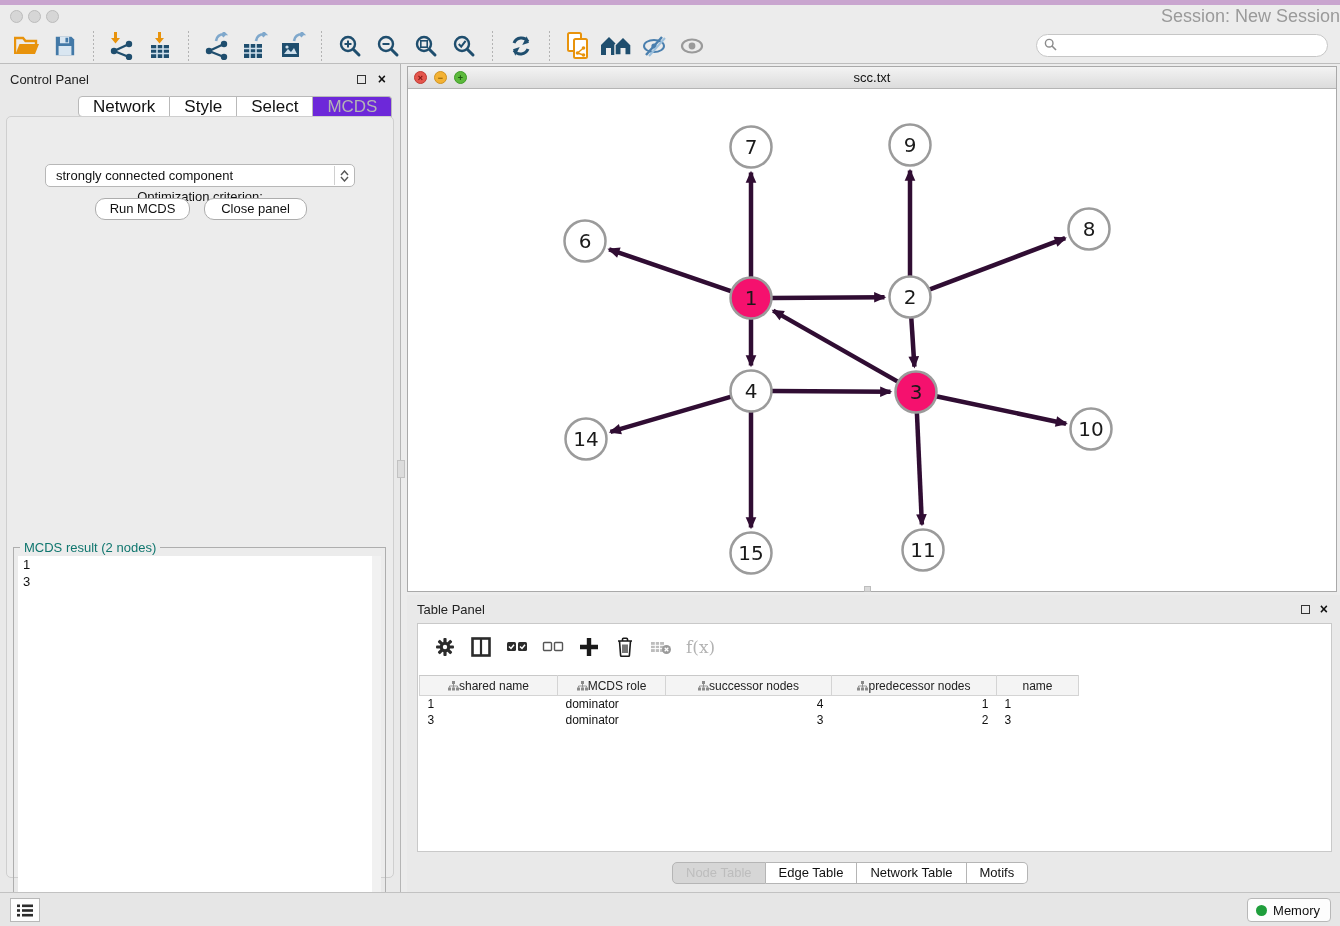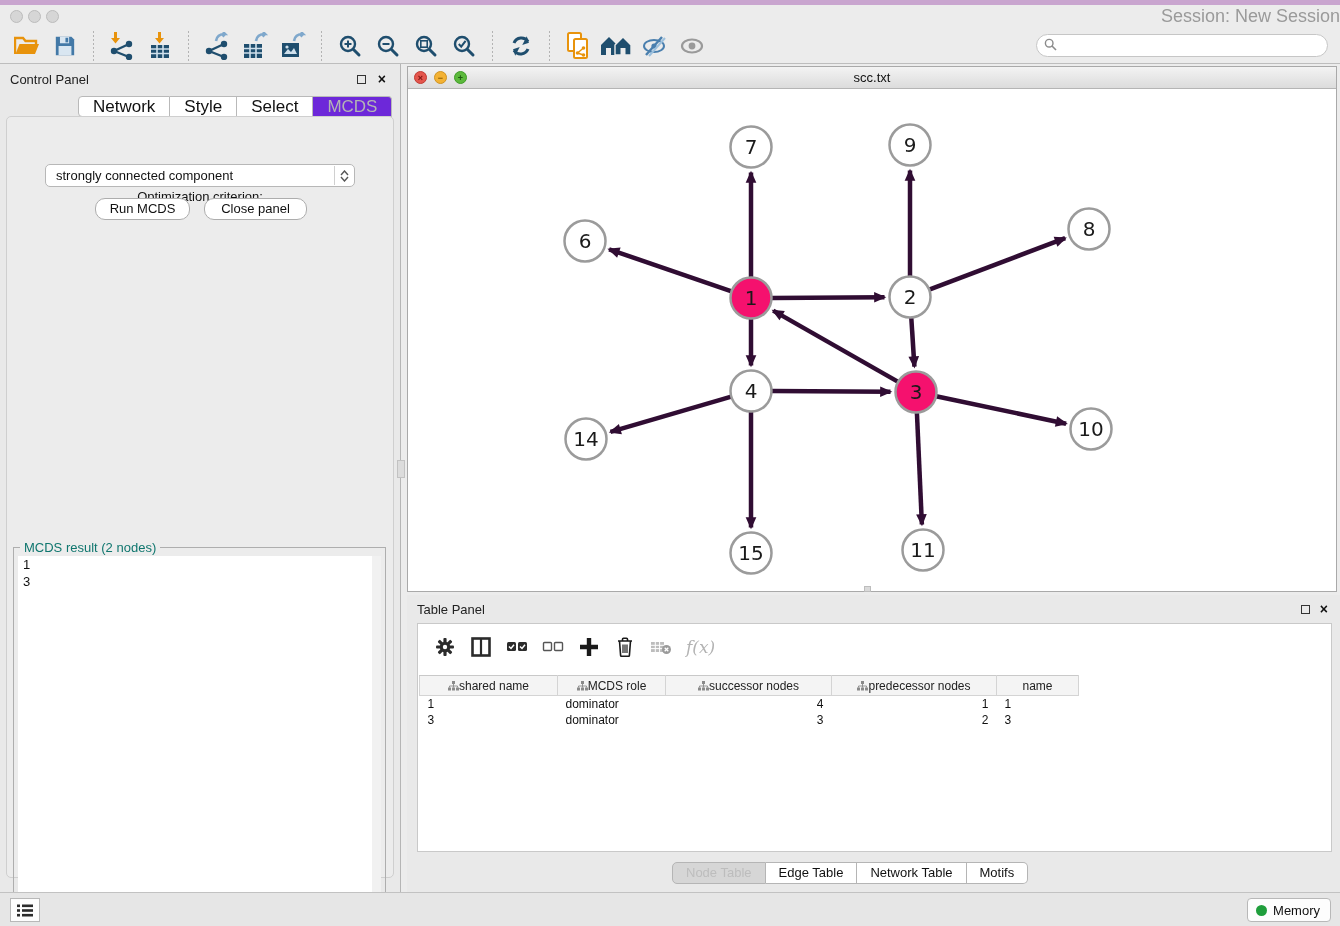--- a/index.html
+++ b/index.html
@@ -83,21 +83,21 @@
   
   .table-panel { position:absolute; left:407px; top:595px; width:933px; height:297px; background:#e9e9e9; }
   .tp-head { position:absolute; left:0; top:5px; width:100%; height:20px; }
   .tp-title { position:absolute; left:10px; top:2px; font-size:13px; color:#222; }
   .tp-float{ right:30px; } .tp-close{ right:12px; }
   .tp-box { position:absolute; left:10px; top:28px; width:915px; height:229px;
     background:#fff; border:1px solid #c9c9c9; }
   .tp-toolbar { position:absolute; left:0; top:0; width:100%; height:46px; display:flex;
     align-items:center; padding-left:12px; }
   .tp-btn { width:30px; height:28px; display:flex; align-items:center; justify-content:center; margin-right:6px;}
-  .fx-label { font-family:"DejaVu Serif", serif; font-style:italic; font-size:17px; color:#b3b3b3; margin-left:4px;}
+  .fx-label { font-family:"DejaVu Serif", serif; font-size:17px; color:#b3b3b3; margin-left:4px;}
 
   table.grid { position:absolute; left:1px; top:51px; border-collapse:collapse; table-layout:fixed; }
   table.grid th { height:20px; background:#f4f4f4; border:1px solid #d4d4d4; border-top:1px solid #c9c9c9;
     font-size:12px; font-weight:normal; color:#222; }
   table.grid th .th-inner { display:flex; align-items:center; justify-content:center; padding:0 4px;}
   table.grid td { height:16px; font-size:12px; color:#111; padding:0 8px; background:#fff; }
   td.num { text-align:right; }
 
   .tp-tabs { position:absolute; left:265px; top:267px; height:22px; display:flex; }
   .tp-tab { padding:0 13px; font-size:13px; line-height:20px; background:#fff;

